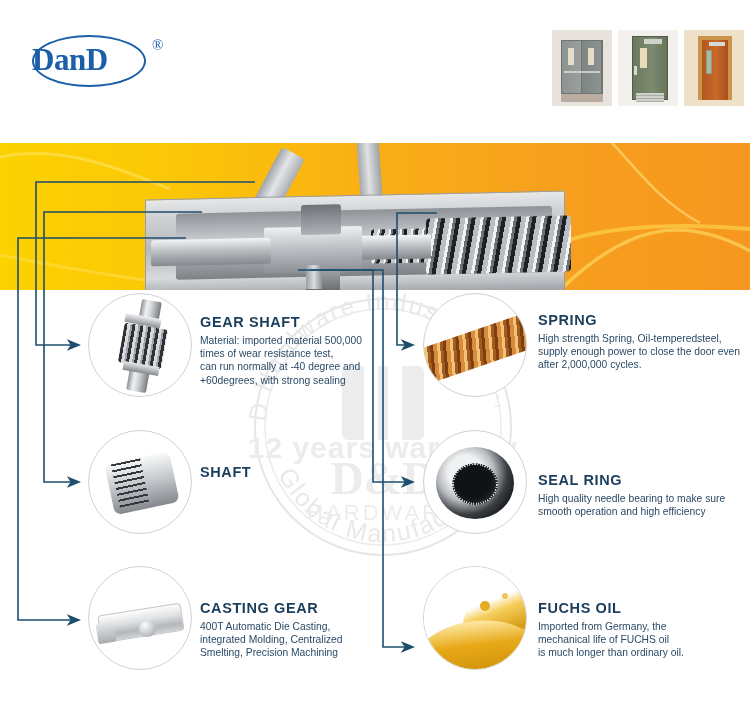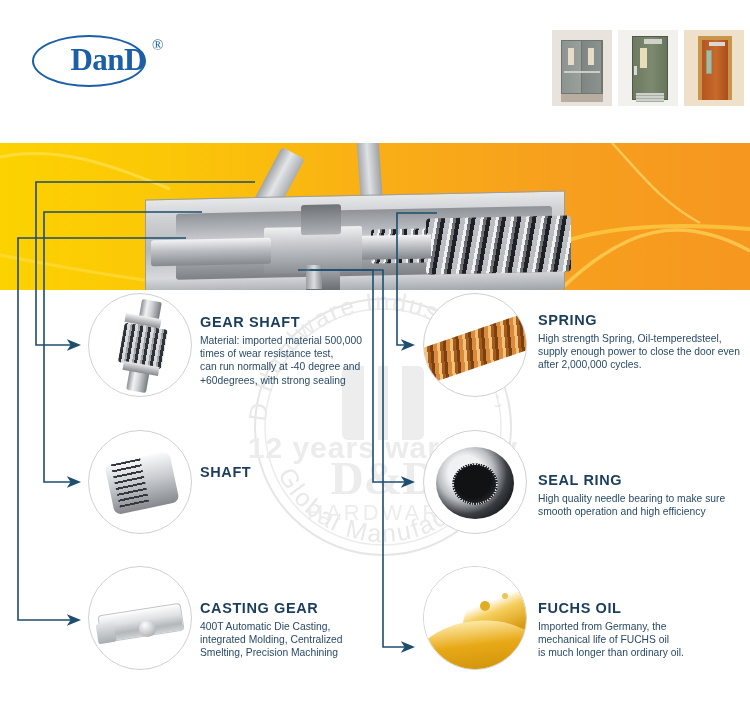--- a/index.html
+++ b/index.html
@@ -37,21 +37,21 @@
     width: 114px; height: 52px;
     border: 2px solid #1b5fa8;
     border-radius: 50%;
     box-sizing: border-box;
   }
   .logo-text {
     position: absolute;
     left: 0; top: 2px;
     width: 114px; height: 52px;
     line-height: 50px;
-    text-align: right;
+    text-align: left;
     font-family: "Liberation Serif", serif;
     font-weight: bold;
     font-size: 31px;
     color: #1b5fa8;
     letter-spacing: -0.5px;
   }
   .logo-reg {
     position: absolute;
     left: 120px; top: 4px;
     font-family: "Liberation Serif", serif;

